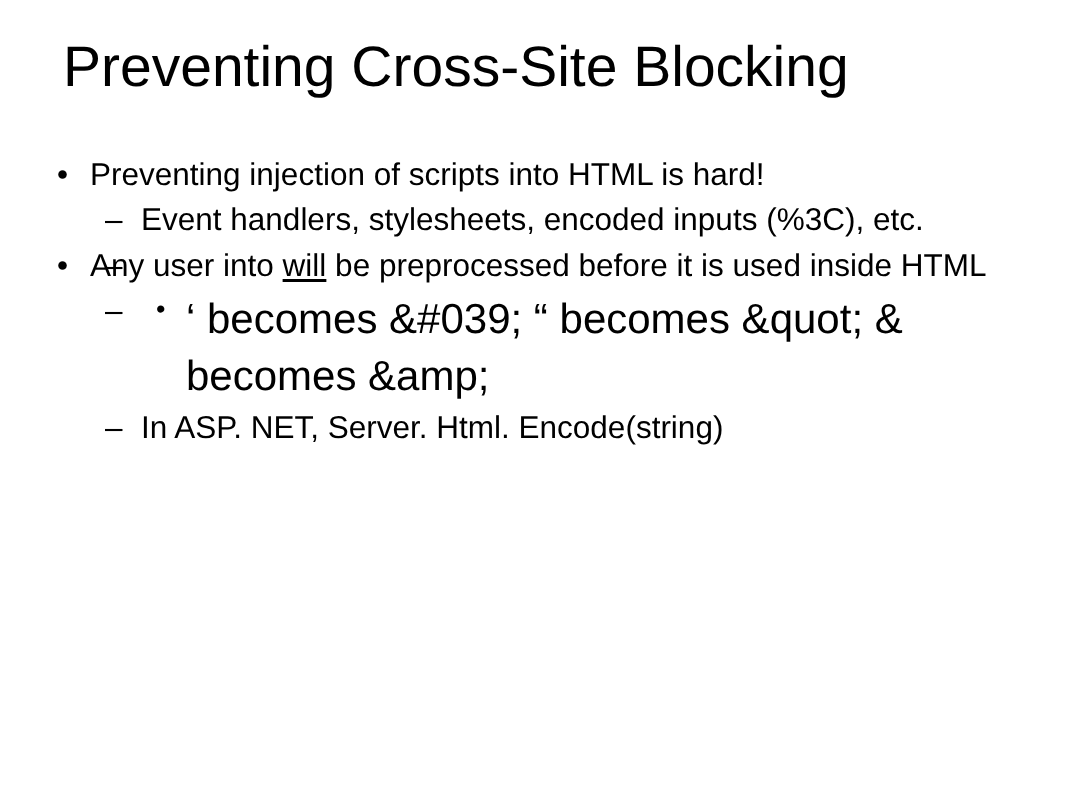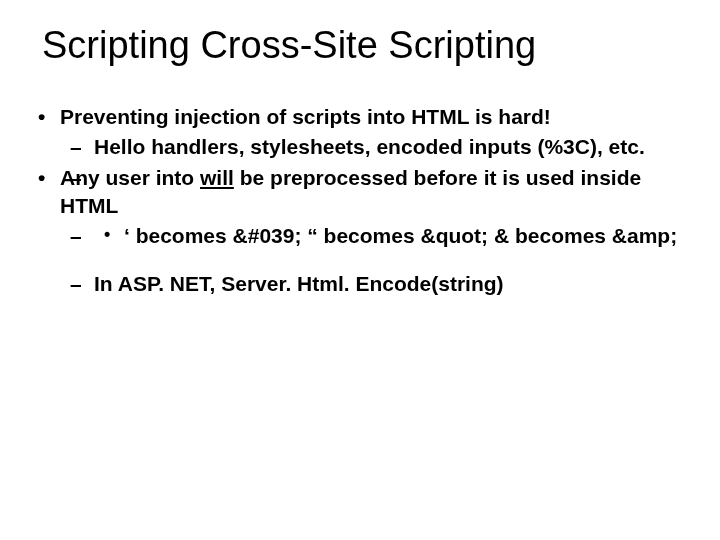--- a/index.html
+++ b/index.html
@@ -22,21 +22,20 @@
     margin: 0 0 36px 0;
     padding-left: 12px;
     font-size: 38px;
     font-weight: 400;
     letter-spacing: 0px;
   }
   ul.lvl1 {
     margin: 0;
     padding-left: 30px;
     list-style: none;
-    font-weight: bold;
   }
   ul.lvl1 > li {
     position: relative;
     font-size: 21px;
     line-height: 1.35;
     margin-bottom: 2px;
   }
   ul.lvl1 > li::before {
     content: "•";
     position: absolute;
@@ -60,47 +59,47 @@
     left: -24px;
     top: 0;
   }
   ul.lvl3 {
     margin: 2px 0 2px 0;
     padding-left: 30px;
     list-style: none;
   }
   ul.lvl3 > li {
     position: relative;
-    font-size: 21px;
+    font-size: 28px;
     line-height: 1.35;
-    margin-bottom: 19px;
+    margin-bottom: 2px;
   }
   ul.lvl3 > li::before {
     content: "•";
     position: absolute;
     left: -20px;
     top: 0;
     font-size: 18px;
   }
   .underline { text-decoration: underline; }
   .hang {
     display: block;
   }
 </style>
 </head>
 <body>
 
 <div class="slide">
-  <h1 class="title">Scripting Cross-Site Scripting</h1>
+  <h1 class="title">Preventing Cross-Site Blocking</h1>
 
   <ul class="lvl1">
     <li>
       <span>Preventing injection of scripts into HTML is hard!</span>
       <ul class="lvl2">
-        <li>Hello handlers, stylesheets, encoded inputs (%3C), etc.</li>
+        <li>Event handlers, stylesheets, encoded inputs (%3C), etc.</li>
         <li>
         </li>
       </ul>
     </li>
     <li>
       <span>Any user into </span><span class="underline">will</span><span> be preprocessed before it is used inside HTML</span>
       <ul class="lvl2">
         <li>
           <ul class="lvl3">
             <li>‘ becomes &amp;#039;  “ becomes &amp;quot; &amp; becomes &amp;amp;</li>

